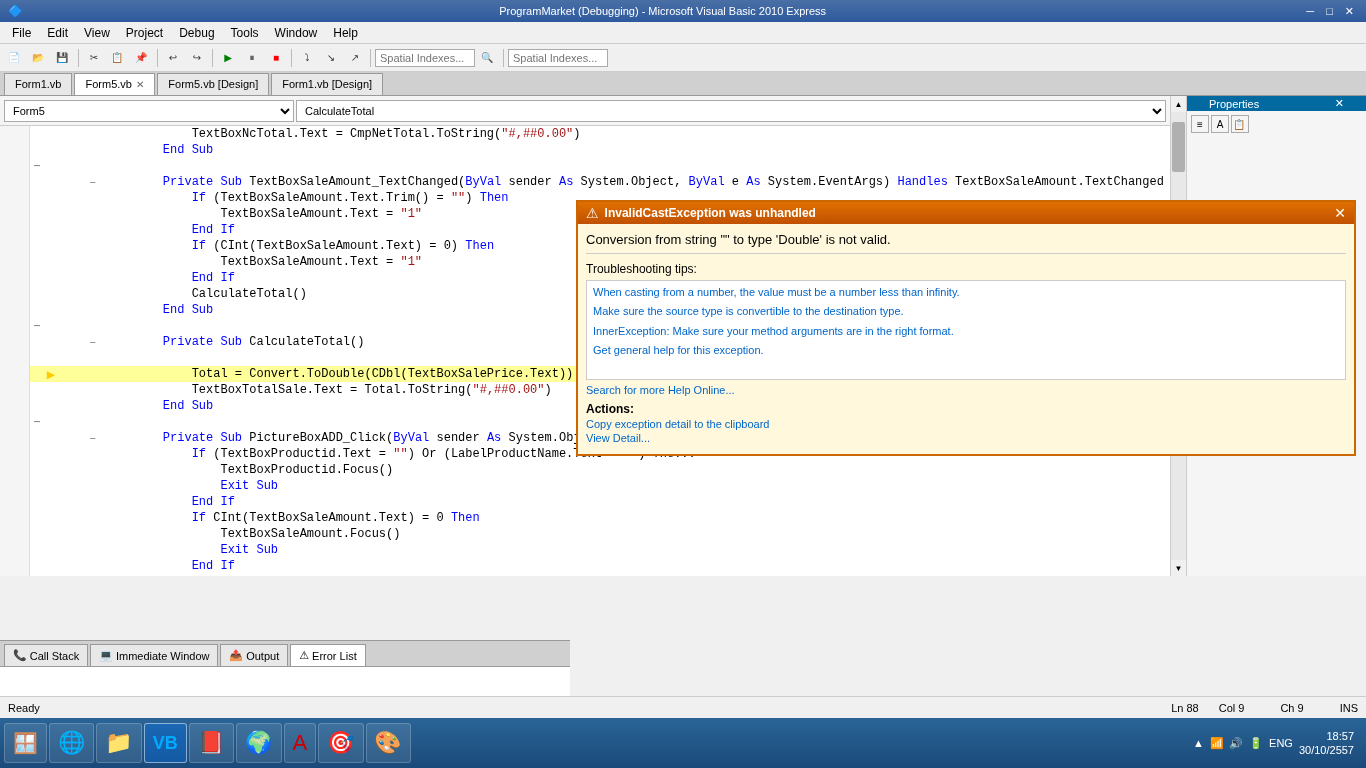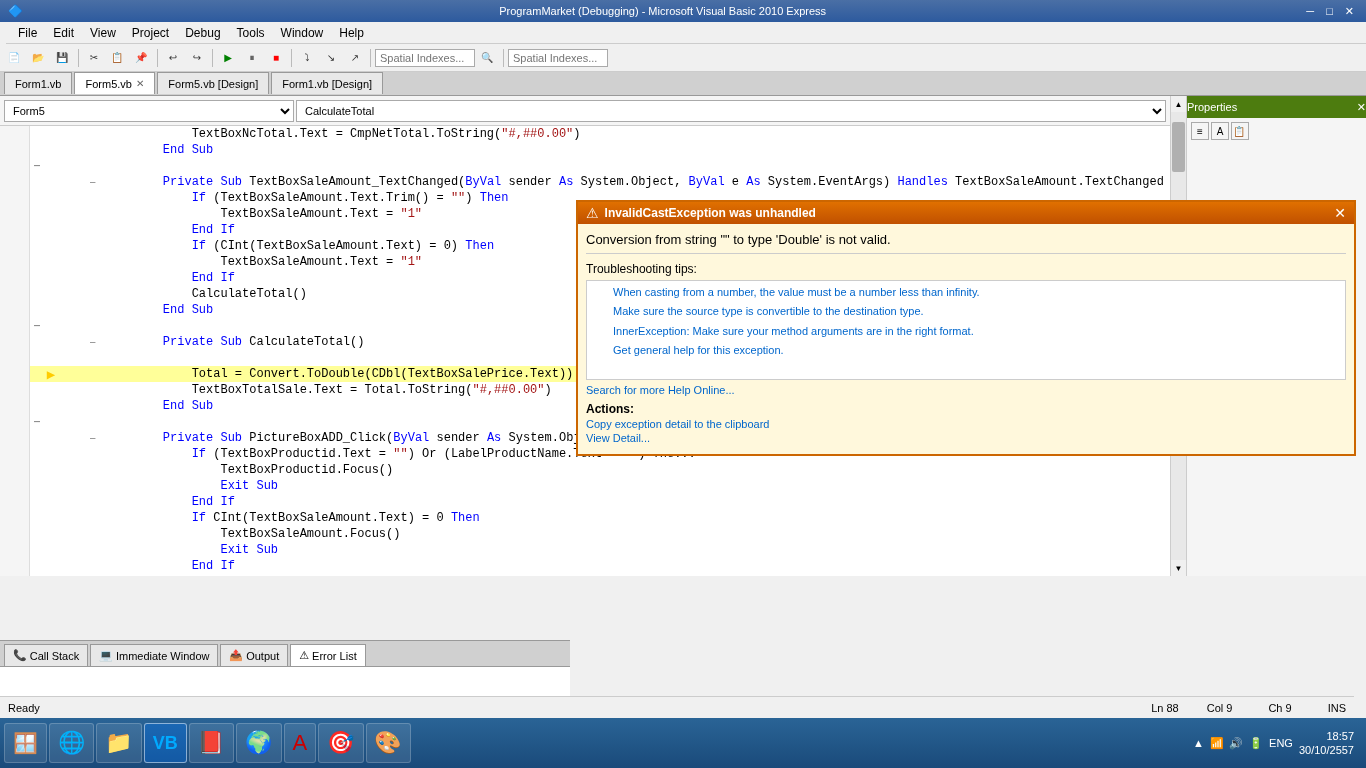--- a/index.html
+++ b/index.html
@@ -20,21 +20,20 @@
     #title-bar .win-btn { color: white; font-size: 11px; cursor: pointer; padding: 0 4px; }
 
     
     #menu-bar {
       background: #f0f0f0;
       height: 22px;
       display: flex;
       align-items: center;
       border-bottom: 1px solid #ccc;
       padding: 0 4px;
-      margin-left: 6px;
     }
     #menu-bar span { padding: 2px 8px; font-size: 12px; cursor: pointer; }
 
     
     .toolbar-row {
       background: #f0f0f0;
       height: 28px;
       border-bottom: 1px solid #ccc;
       display: flex;
       align-items: center;
@@ -50,21 +49,21 @@
       color: #333;
     }
     .tb-sep { width: 1px; height: 18px; background: #bbb; margin: 0 2px; }
     .tb-input { height: 18px; border: 1px solid #aaa; padding: 0 4px; font-size: 11px; width: 120px; }
 
     
     #tab-bar {
       background: #d0d0d0;
       height: 24px;
       display: flex;
-      align-items: flex-start;
+      align-items: center;
       padding-left: 4px;
       border-bottom: 1px solid #999;
     }
     .tab {
       height: 22px;
       padding: 0 10px;
       display: flex;
       align-items: center;
       font-size: 11px;
       border: 1px solid #999;
@@ -158,26 +157,26 @@
     .id { color: #000000; }
     .highlight-line { background: #ffff00; }
 
     
     #properties-panel {
       width: 180px;
       background: #f5f5f5;
       border-left: 1px solid #ccc;
     }
     #properties-header {
-      background: #4d7c0f;
+      background: #0369a1;
       color: white;
-      height: 22px;
-      display: flex;
-      align-items: center;
-      padding: 0 0;
+      height: 15px;
+      display: flex;
+      align-items: center;
+      padding: 0 22px;
       font-size: 11px;
     }
 
     
     .vscrollbar {
       width: 16px;
       background: #f0f0f0;
       border-left: 1px solid #ccc;
       display: flex;
       flex-direction: column;
@@ -202,21 +201,21 @@
       display: flex;
       align-items: center;
       padding: 0 8px;
       justify-content: space-between;
     }
     #exception-title-bar .title { font-size: 12px; font-weight: bold; }
     #exception-body { padding: 8px; }
     .exception-message { font-size: 13px; margin-bottom: 8px; border-bottom: 1px solid #ccc; padding-bottom: 6px; }
     .troubleshoot-header { font-weight: normal; margin-bottom: 4px; }
     .tip-list { border: 1px solid #ccc; background: white; height: 100px; overflow-y: auto; padding: 2px; }
-    .tip-item { color: #0066cc; cursor: pointer; padding: 2px 4px; font-size: 11px; line-height: 1.4; margin-left: 20px; }
+    .tip-item { color: #0066cc; cursor: pointer; padding: 2px 4px; font-size: 11px; line-height: 1.4; }
     .search-online { color: #0066cc; cursor: pointer; margin-top: 4px; font-size: 11px; }
     .actions-header { font-weight: bold; margin-top: 6px; margin-bottom: 2px; }
     .action-link { color: #0066cc; cursor: pointer; font-size: 11px; display: block; margin: 2px 0; }
 
     
     #bottom-panel {
       height: 60px;
       background: #f0f0f0;
       border-top: 1px solid #999;
     }
@@ -737,24 +736,24 @@
       <span>Output</span>
     </div>
     <div class="bottom-tab active" style="display:flex;align-items:center;gap:3px;background:white;">
       <span style="font-size:11px;">⚠</span>
       <span>Error List</span>
     </div>
   </div>
   <div id="bottom-content" style="height:30px;background:white;padding:2px 4px;font-size:11px;"></div>
 </div>
 
-<div id="status-bar" style="position:absolute;bottom:50px;left:0;right:12px;height:22px;background:#f0f0f0;border-top:1px solid #ccc;display:flex;align-items:center;padding:0 8px;font-size:11px;">
+<div id="status-bar" style="position:absolute;bottom:50px;left:0;right:0;height:22px;background:#f0f0f0;border-top:1px solid #ccc;display:flex;align-items:center;padding:0 8px;font-size:11px;">
   <span>Ready</span>
   <div style="flex:1;"></div>
-  <span style="margin-right:8px;">Ln 88</span>
+  <span style="margin-right:0;">Ln 88</span>
   <span style="margin-right:16px;">Col 9</span>
   <span style="margin-right:16px;">Ch 9</span>
   <span>INS</span>
 </div>
 
 <div id="taskbar">
   <div class="taskbar-btn" style="font-size:20px;">🪟</div>
   <div class="taskbar-btn">🌐</div>
   <div class="taskbar-btn">📁</div>
   <div class="taskbar-btn" style="background:rgba(0,120,255,0.3);border-color:rgba(255,255,255,0.5);">

